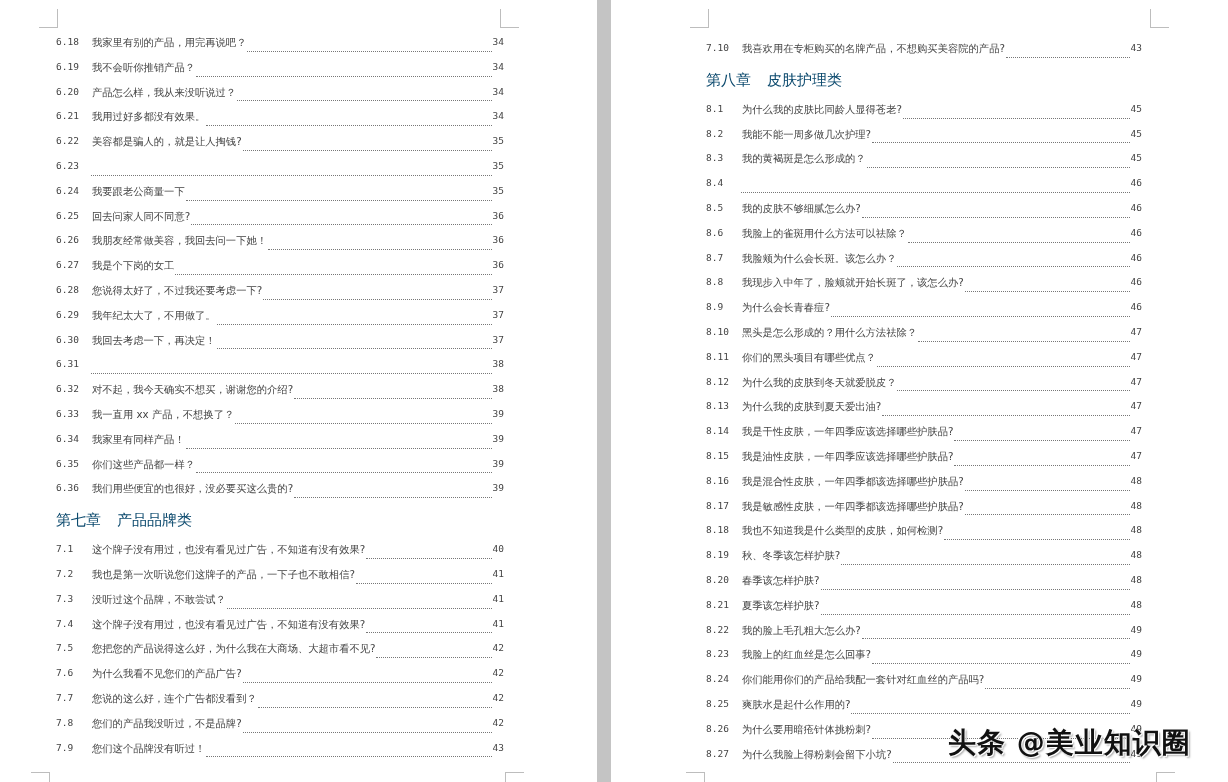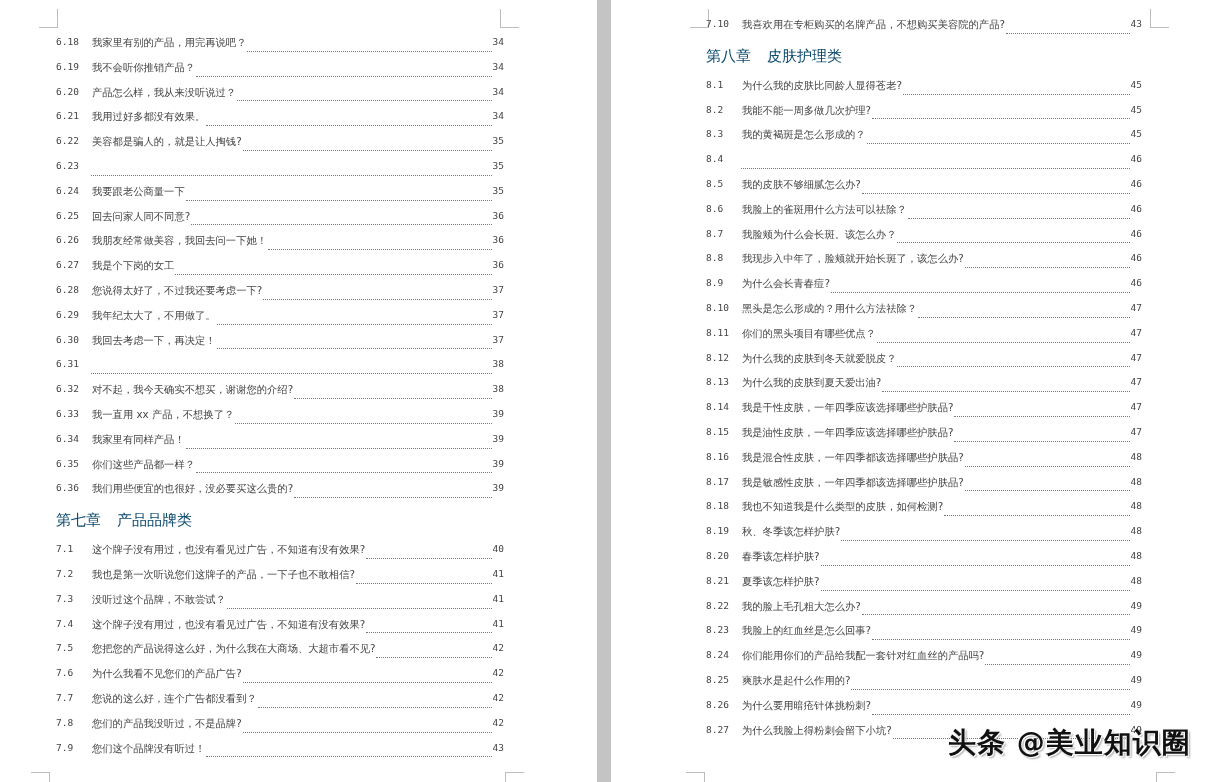--- a/index.html
+++ b/index.html
@@ -238,21 +238,21 @@
   </div>
 </div>
 
 <div class="gap"></div>
 
 <div class="page" id="page-right">
   <div class="corner tl" style="left:79px;top:9px;"></div>
   <div class="corner tr" style="left:539px;top:9px;"></div>
   <div class="corner bl" style="left:75px;top:772px;"></div>
   <div class="corner br" style="left:545px;top:772px;"></div>
-  <div class="toc" style="top:12px;">
+  <div class="toc" style="top:36px;">
     <div>
         <div class="entry">
           <span class="num">7.10</span>
           <span class="title">我喜欢用在专柜购买的名牌产品，不想购买美容院的产品?</span>
           <span class="dots"></span>
           <span class="pg">43</span>
         </div>
       </div>
     <div class="chapter">
       <span>第八章</span><span class="sep"></span><span>皮肤护理类</span>

